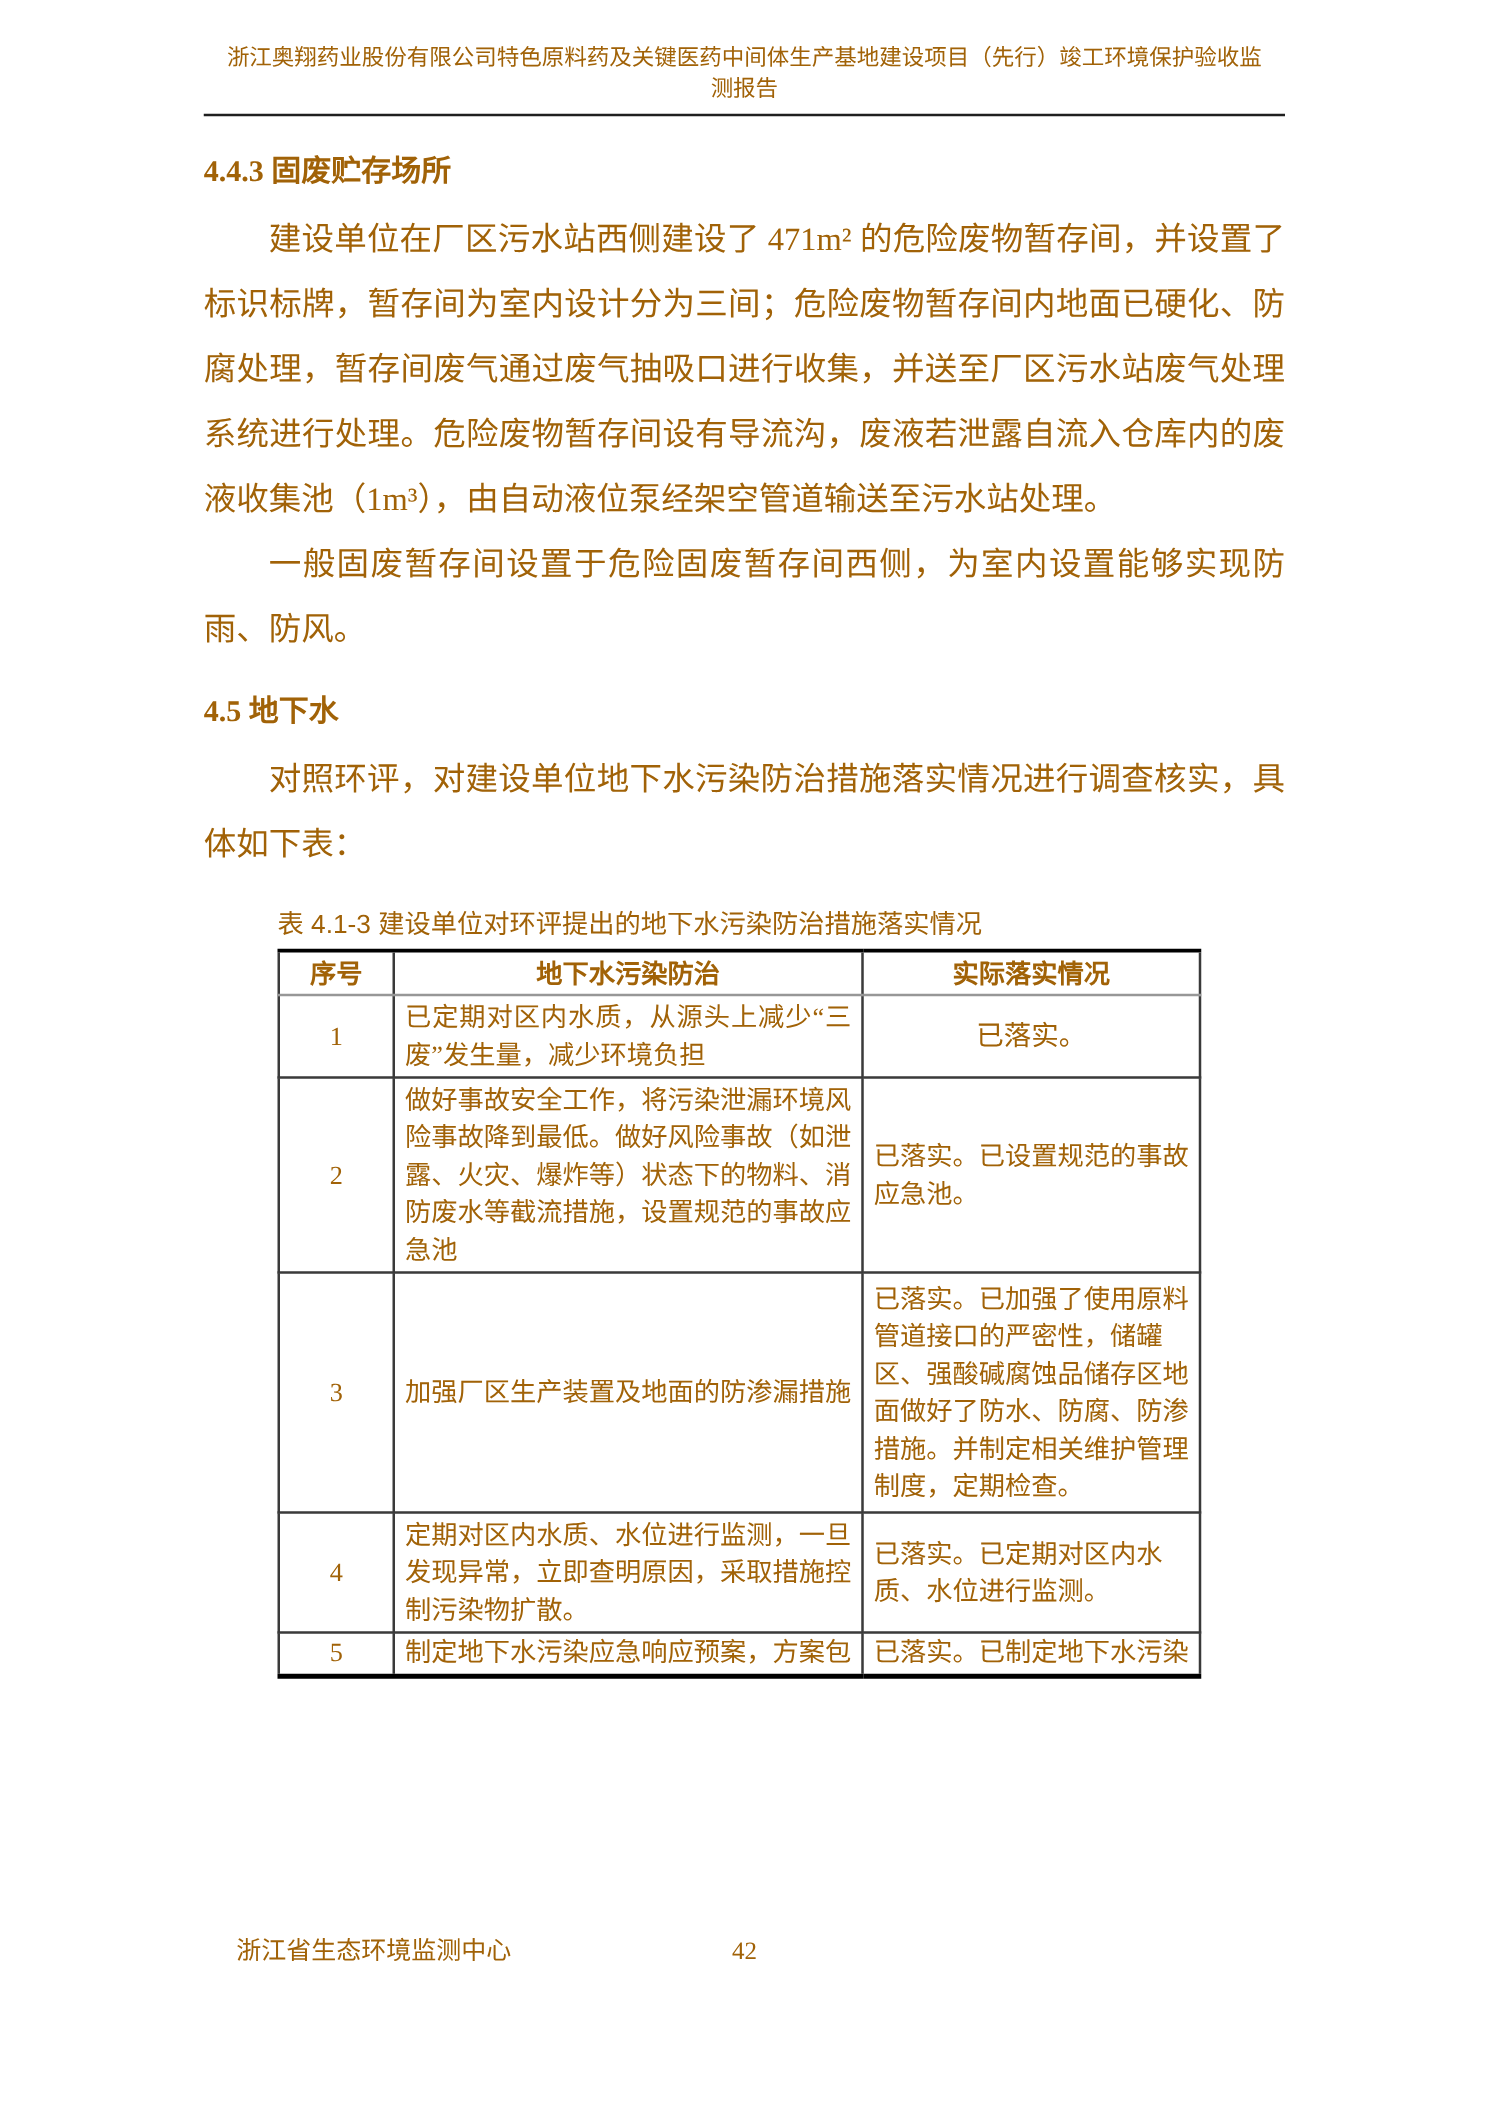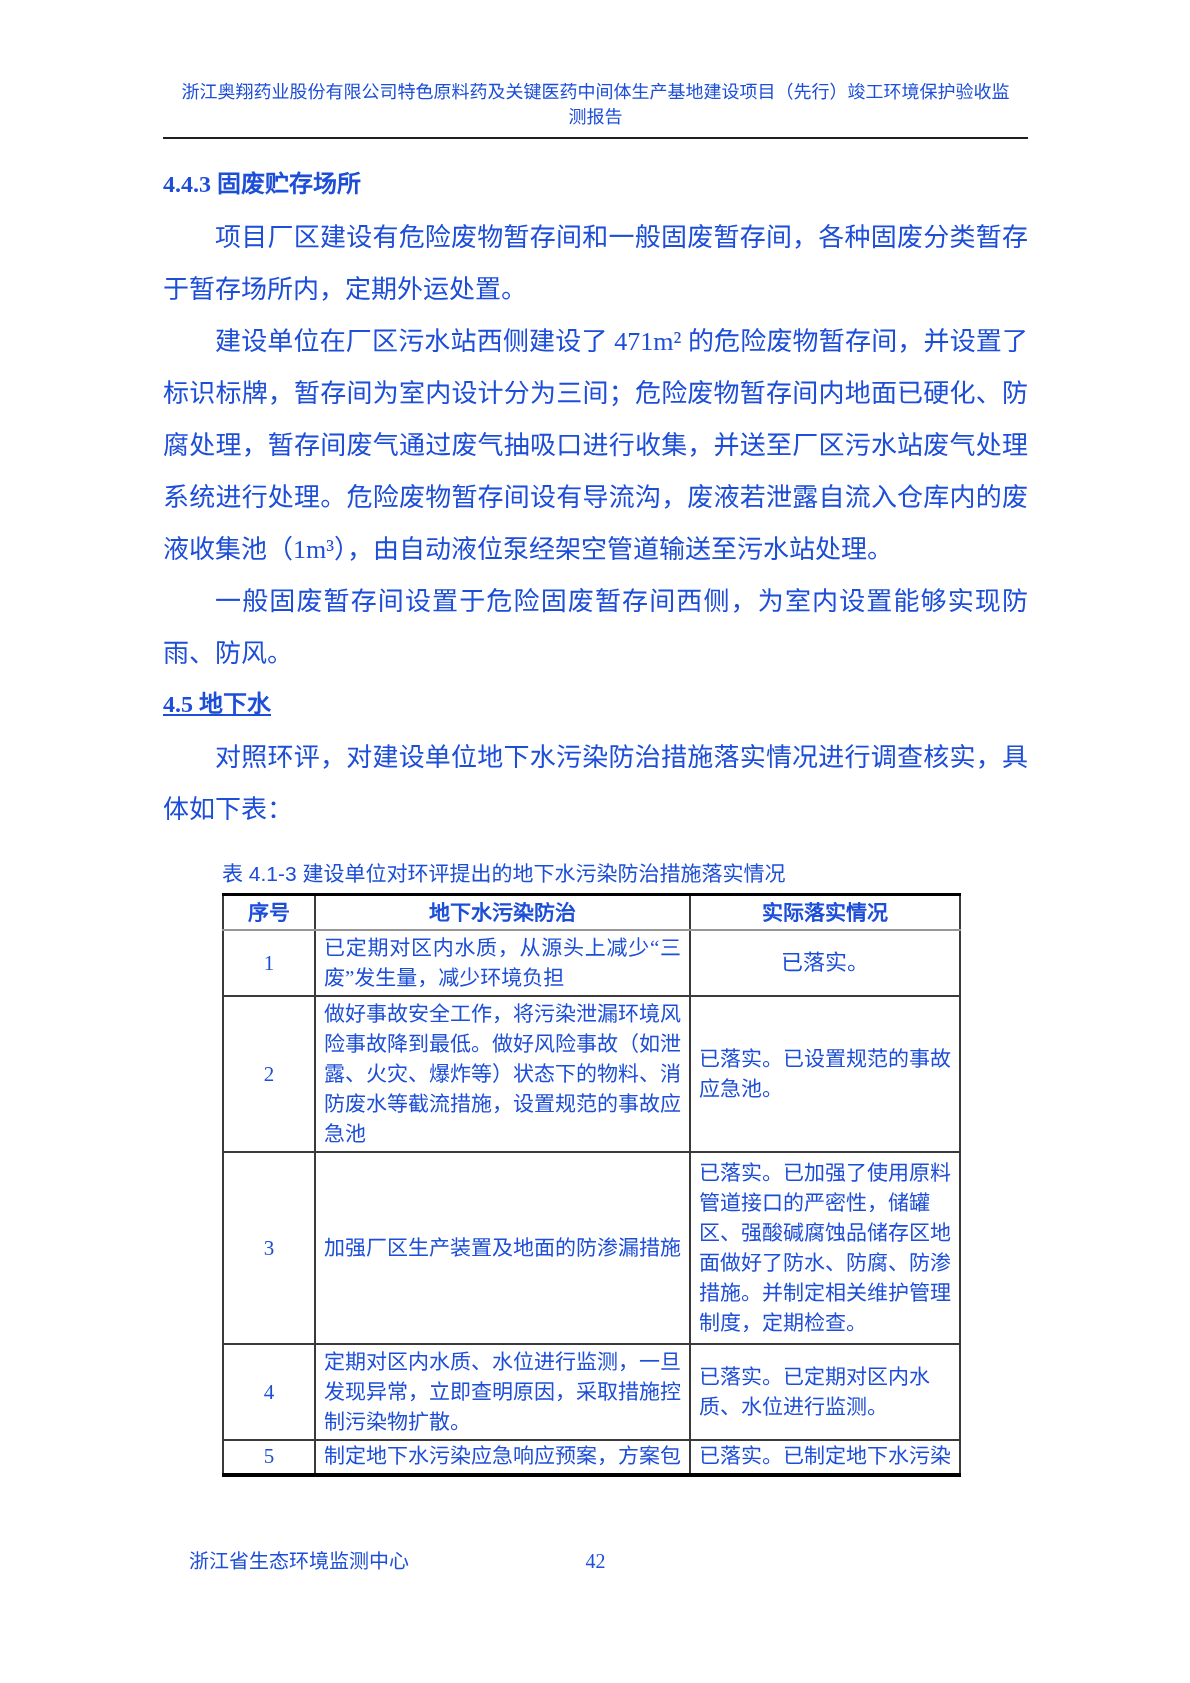--- a/index.html
+++ b/index.html
@@ -1,35 +1,35 @@
 <!DOCTYPE html>
 <html lang="zh-CN"><head>
 <meta charset="utf-8">
 <style>
   html,body{margin:0;padding:0;background:#ffffff;}
   .page{
     position:relative;
     width:1190px;height:1683px;
-    background:#ffffff;color:#1d4ed8;
+    background:#ffffff;color:#a16207;
     font-family:"Liberation Serif","DejaVu Serif",serif;
     box-sizing:border-box;
-    padding:80px 162px 0 163px;
+    padding:34px 162px 0 163px;
     overflow:hidden;
   }
   .doc-header{
     font-size:18px;line-height:25px;
     text-align:center;
     padding-bottom:7px;
     border-bottom:2px solid #1f1f1f;
   }
   .sec-title{
     font-weight:bold;font-size:24px;line-height:40px;
     margin:25px 0 8px 0;
   }
-  .sec-title.h45{margin-top:4px;text-decoration:underline;}
+  .sec-title.h45{margin-top:20px;}
   .para{
     font-size:26px;line-height:52px;
     text-align:justify;text-indent:2em;
     margin:0;
   }
   .tbl-title{
     width:737px;margin:24px 0 5px 59px;
     font-family:"Liberation Sans","DejaVu Sans",sans-serif;
     font-weight:normal;font-size:21px;line-height:28px;
     text-align:left;
@@ -77,21 +77,20 @@
 
 <div class="page">
 
   <div class="doc-header">
     <div>浙江奥翔药业股份有限公司特色原料药及关键医药中间体生产基地建设项目（先行）竣工环境保护验收监</div>
     <div>测报告</div>
   </div>
 
   <div class="sec-title h443">4.4.3 固废贮存场所</div>
 
-  <p class="para">项目厂区建设有危险废物暂存间和一般固废暂存间，各种固废分类暂存于暂存场所内，定期外运处置。</p>
   <p class="para">建设单位在厂区污水站西侧建设了 471m² 的危险废物暂存间，并设置了标识标牌，暂存间为室内设计分为三间；危险废物暂存间内地面已硬化、防腐处理，暂存间废气通过废气抽吸口进行收集，并送至厂区污水站废气处理系统进行处理。危险废物暂存间设有导流沟，废液若泄露自流入仓库内的废液收集池（1m³），由自动液位泵经架空管道输送至污水站处理。</p>
   <p class="para">一般固废暂存间设置于危险固废暂存间西侧，为室内设置能够实现防雨、防风。</p>
 
   <div class="sec-title h45">4.5 地下水</div>
 
   <p class="para">对照环评，对建设单位地下水污染防治措施落实情况进行调查核实，具体如下表：</p>
 
   <div class="tbl-title">表 4.1-3 建设单位对环评提出的地下水污染防治措施落实情况</div>
 
   <table class="t">

